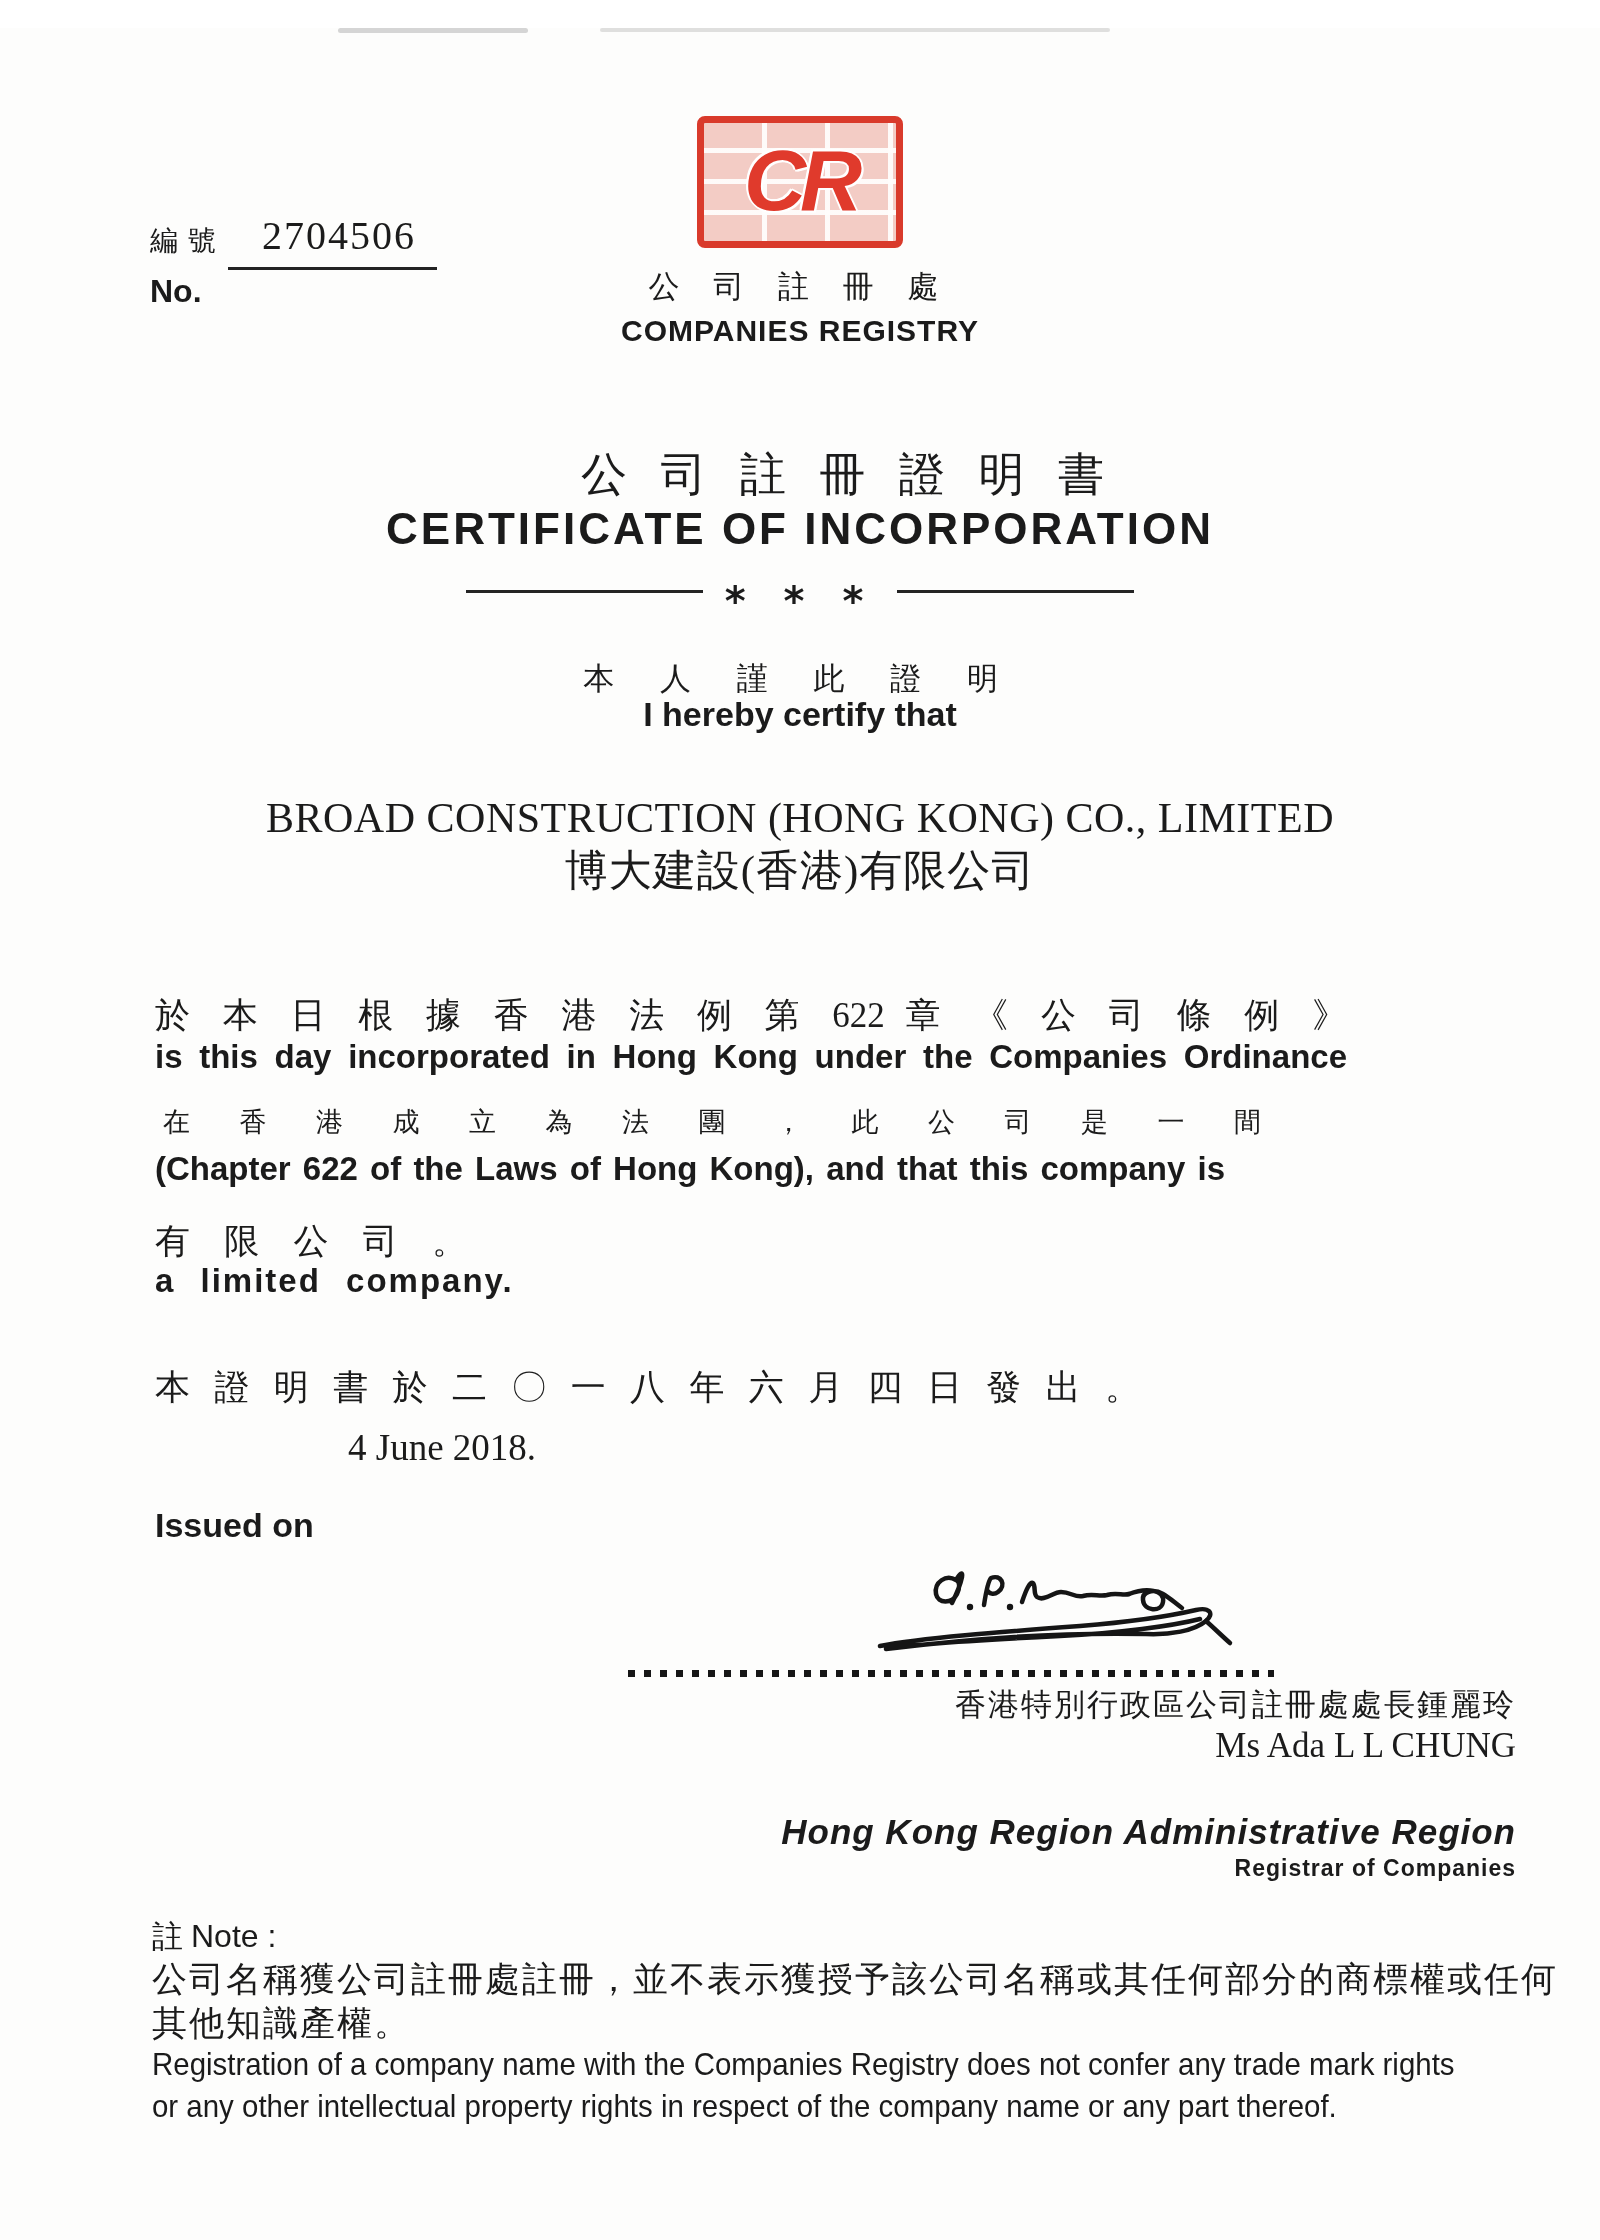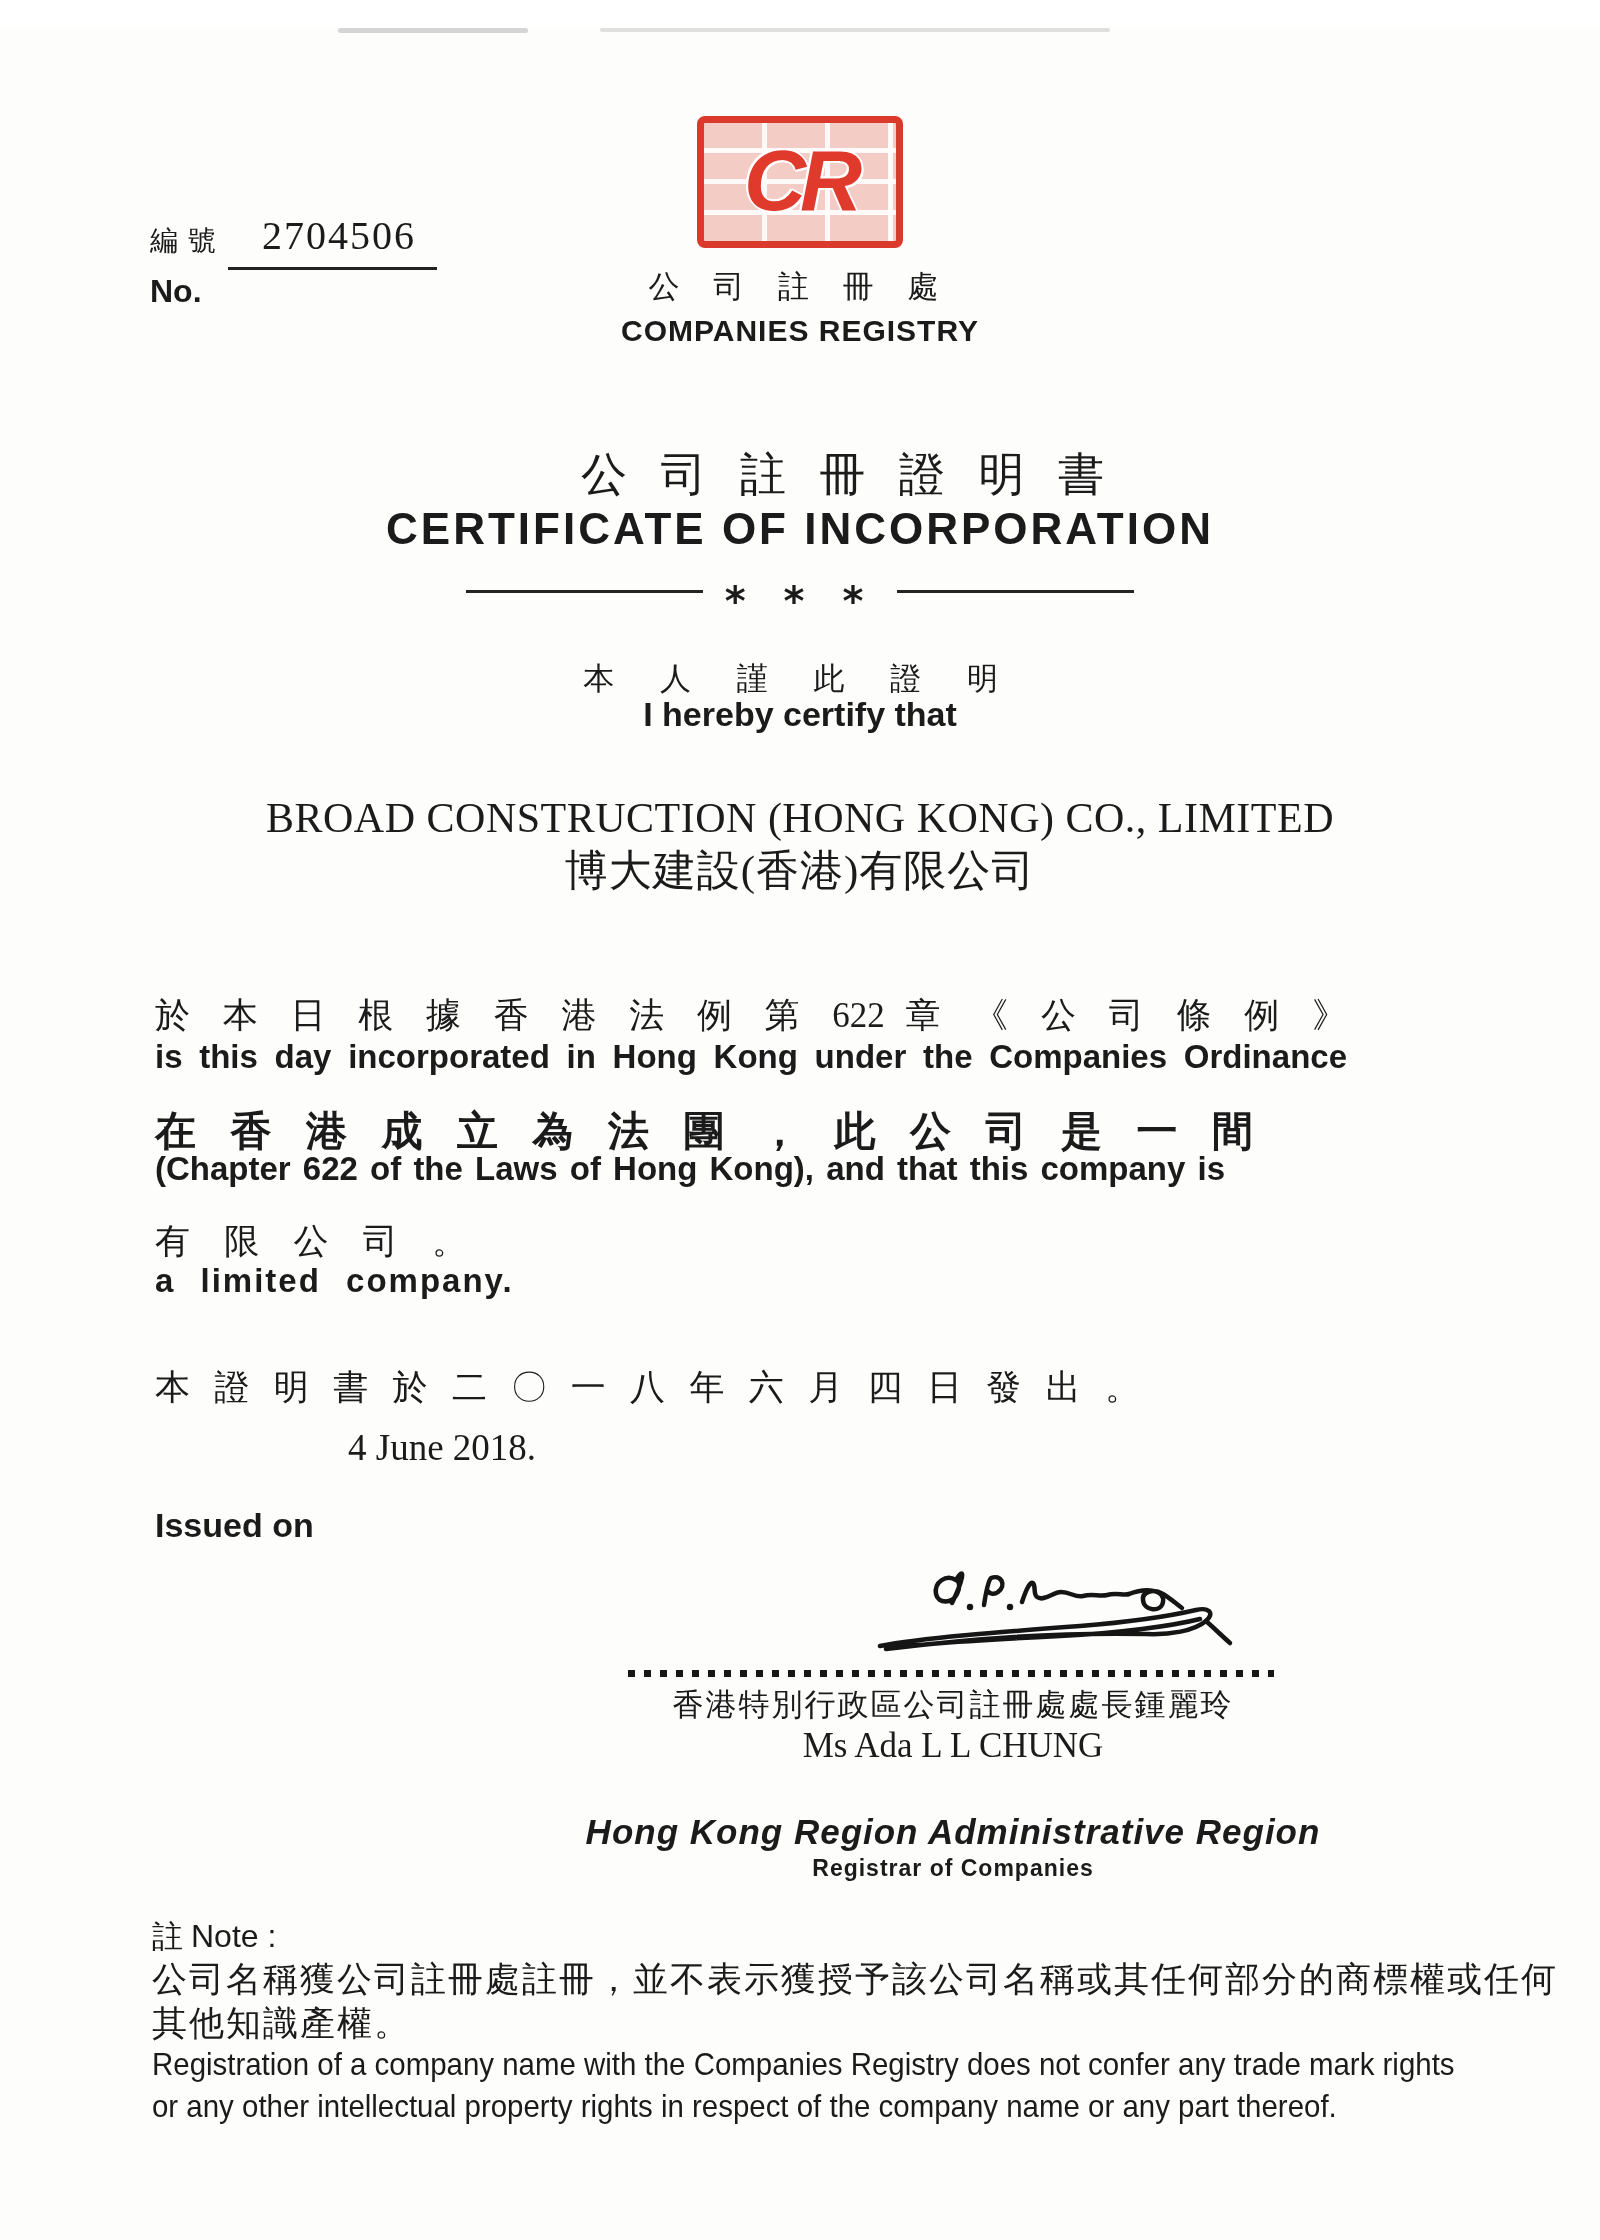--- a/index.html
+++ b/index.html
@@ -56,33 +56,33 @@
   .div-stars{font-size:40px;font-weight:bold;letter-spacing:12px;margin:0 22px;position:relative;top:10px;font-family:"DejaVu Sans","Liberation Sans",sans-serif;}
 
   .certify-cjk{top:630px;font-size:31px;letter-spacing:19px;}
   .certify-en{top:667px;font-size:34px;}
 
   .company-en{top:766px;font-size:42px;letter-spacing:0.5px;}
   .company-cjk{top:814px;font-size:43px;letter-spacing:1px;}
 
   .p1-cjk{left:155px;top:964px;width:1192px;font-size:35px;}
   .p1-en{left:155px;top:1010px;width:1192px;font-size:33px;}
-  .p2-cjk{left:155px;top:1076px;width:1098px;font-size:41px;font-weight:bold;}
+  .p2-cjk{left:163px;top:1076px;width:1098px;font-size:27px;}
   .p2-en{left:155px;top:1122px;font-size:33px;word-spacing:3px;}
   .p3-cjk{left:155px;top:1190px;width:312px;font-size:35px;}
   .p3-en{left:155px;top:1234px;font-size:33px;word-spacing:14px;letter-spacing:2px;}
 
   .issue-cjk{left:155px;top:1336px;width:985px;font-size:35px;}
   .issue-label{left:155px;top:1478px;font-size:34px;}
   .issue-date{left:348px;top:1398px;font-size:37px;}
 
   .sig-svg{left:860px;top:1522px;}
   .dotted{left:628px;top:1642px;width:646px;height:7px;
     background:repeating-linear-gradient(90deg,#161616 0 7px,rgba(0,0,0,0) 7px 16px);}
-  .sig-line{left:390px;width:1126px;text-align:center;}
+  .sig-line{left:390px;width:1126px;text-align:right;}
   .signer-cjk{top:1656px;font-size:31px;letter-spacing:2px;}
   .signer-name{top:1698px;font-size:35px;}
   .signer-en1{top:1827px;font-size:23px;letter-spacing:1px;}
   .signer-en2{top:1784px;font-size:35px;font-style:italic;letter-spacing:1px;}
 
   .note-label{left:152px;top:1888px;font-size:31px;}
   .note-label .en{font-size:32px;margin-left:8px;}
   .note-cjk1{left:152px;top:1928px;font-size:35px;letter-spacing:2px;}
   .note-cjk2{left:152px;top:1972px;font-size:35px;letter-spacing:2px;}
   .note-en{font-size:32px;transform:scaleX(0.92);transform-origin:left center;}

